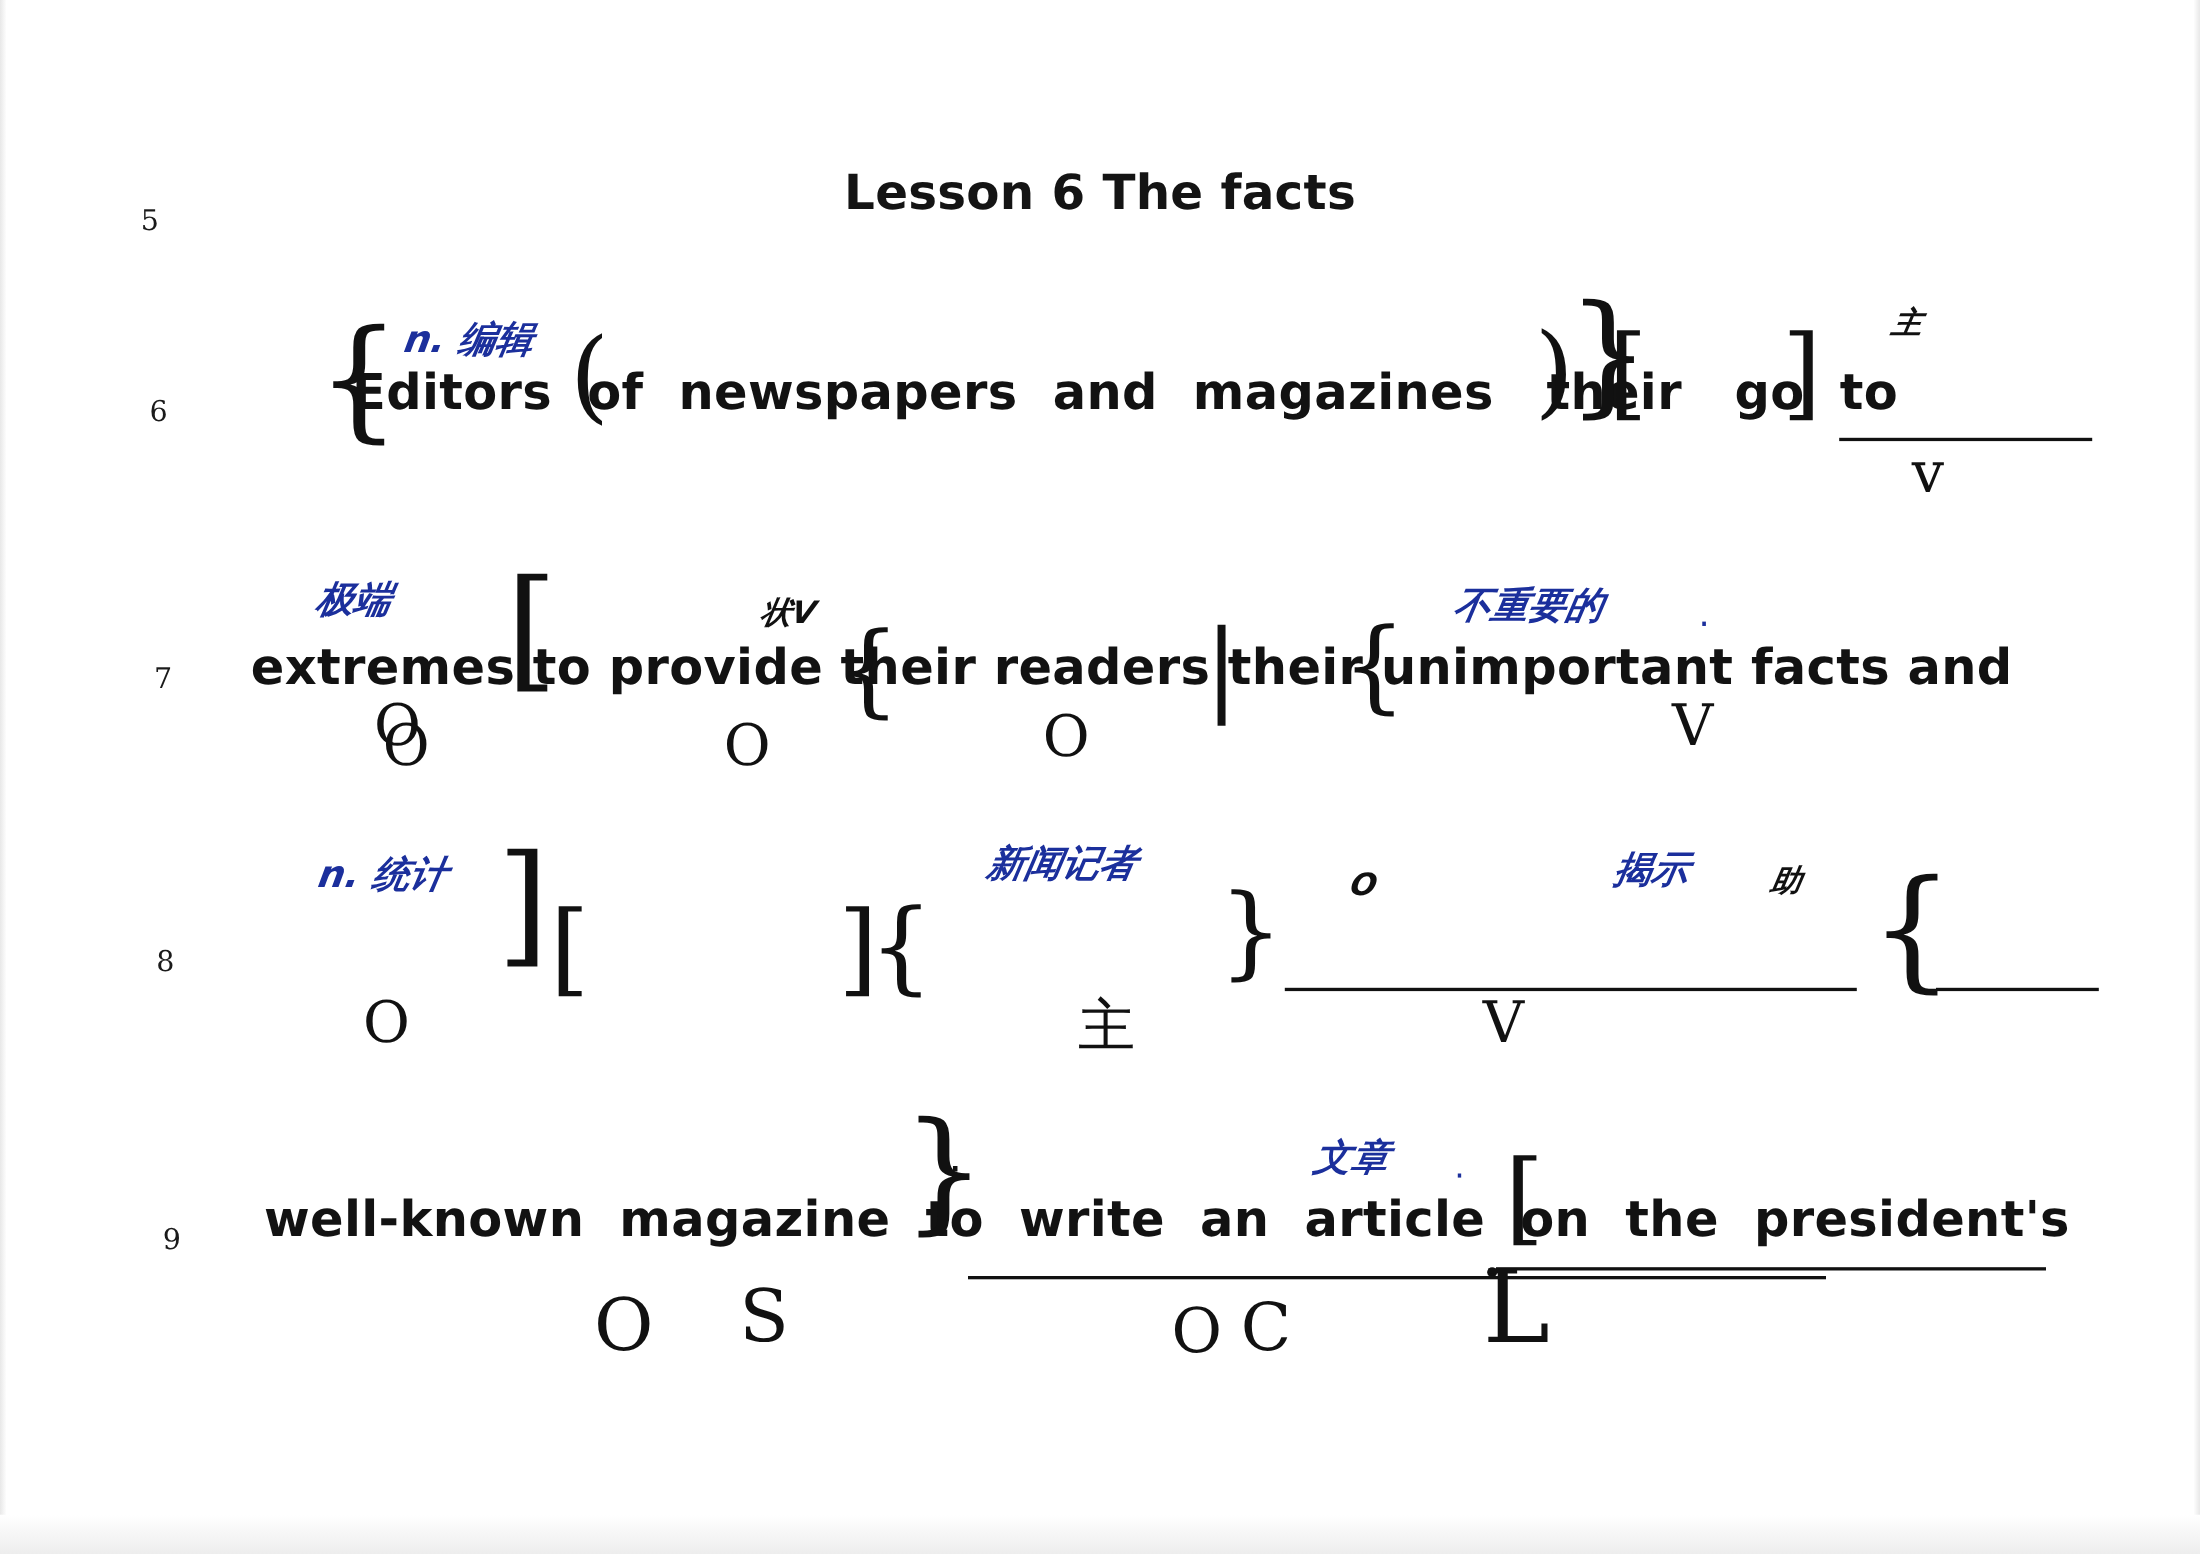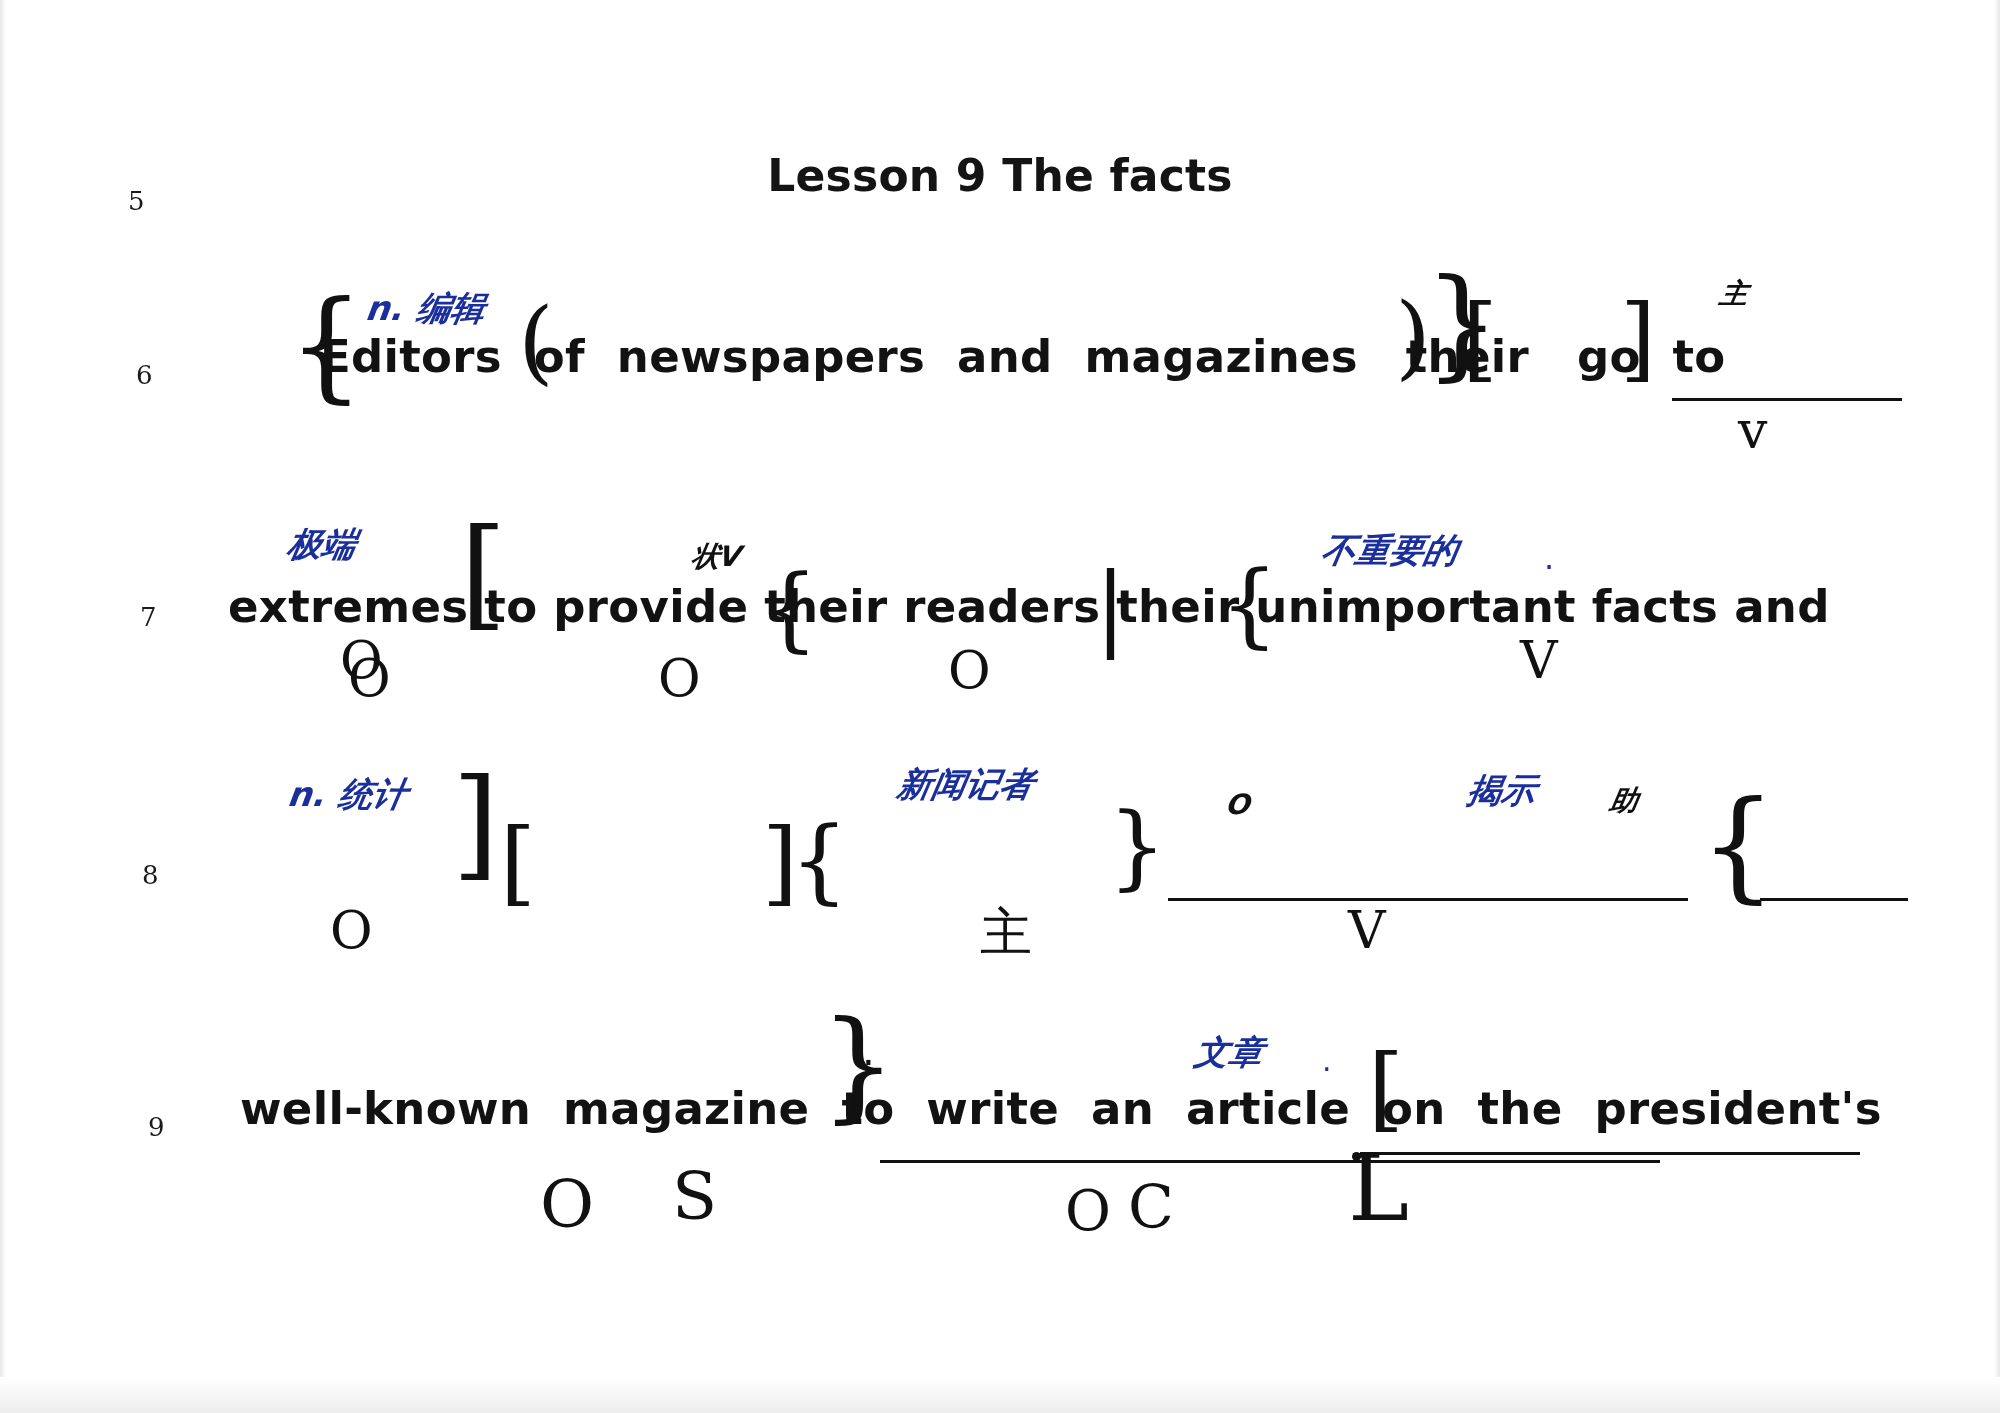--- a/index.html
+++ b/index.html
@@ -113,21 +113,21 @@
 </style>
 </head>
 <body>
 
 <div id="page">
 
   <div class="edge-left"></div>
   <div class="edge-right"></div>
   <div class="edge-bottom"></div>
 
-  <div class="title">Lesson 9 The facts</div>
+  <div class="title">Lesson 6 The facts</div>
 
   <div class="line-number" style="left:128px; top:186px;">5</div>
   <div class="line-number" style="left:136px; top:360px;">6</div>
   <div class="line-number" style="left:140px; top:602px;">7</div>
   <div class="line-number" style="left:142px; top:860px;">8</div>
   <div class="line-number" style="left:148px; top:1112px;">9</div>
 
   <div class="text-line" style="left:320px; top:330px;">Editors  of  newspapers  and  magazines   their   go  to</div>
   <div class="text-line" style="left:228px; top:580px;">extremes to provide their readers their unimportant facts and</div>
   <div class="text-line" style="left:240px; top:1082px;">well-known  magazine  to  write  an  article  on  the  president's</div>

